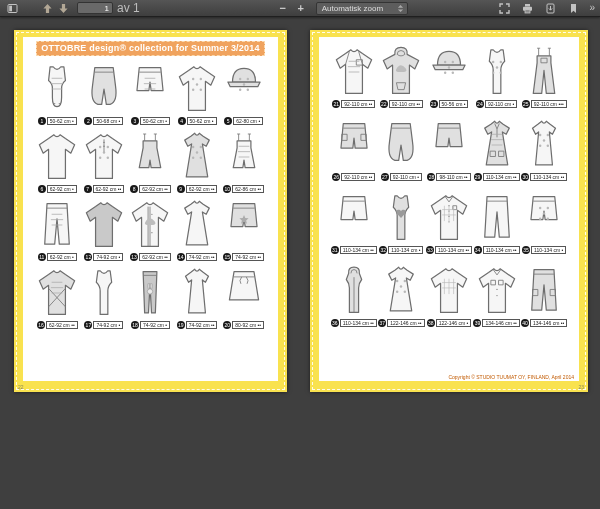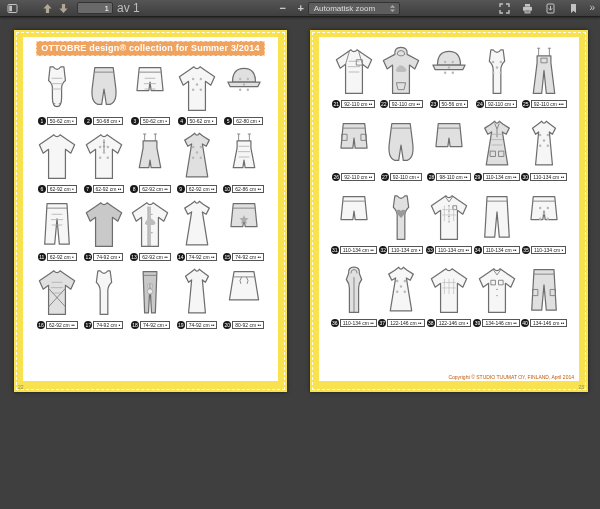--- a/index.html
+++ b/index.html
@@ -10,21 +10,21 @@
   #toolbar{position:absolute;top:0;left:0;width:600px;height:17px;
     background:linear-gradient(#555,#3e3e3e);border-bottom:1px solid #1f1f1f;
     display:flex;align-items:center;padding:0 5px;box-shadow:0 1px 2px rgba(0,0,0,.4);z-index:5;}
   .tbtn{display:flex;align-items:center;justify-content:center;height:14px;min-width:14px;
     border-radius:2px;cursor:pointer;color:#c9c9c9;}
   .tbtn svg{display:block;}
   .tb-text{color:#cccccc;font-size:11px;font-weight:bold;line-height:12px;}
   #page-input{width:36px;height:12px;background:#696969;border:1px solid #333;border-radius:2px;
     color:#fff;font-size:8px;text-align:right;padding:0 3px;}
   #page-count{color:#bdbdbd;font-size:12px;margin-left:4px;}
-  #zoom-select{height:13px;min-width:92px;background:#5d5d5d;border:1px solid #343434;
+  #zoom-select{margin-left:8px;height:13px;min-width:92px;background:#5d5d5d;border:1px solid #343434;
     border-radius:2px;color:#ddd;font-size:8px;display:flex;align-items:center;
     justify-content:space-between;padding:0 3px 0 5px;cursor:pointer;}
   .right-icons{margin-left:auto;display:flex;align-items:center;gap:9px;}
   .chev{color:#c9c9c9;font-size:10px;line-height:12px;}
 
   
   #viewport{position:absolute;top:18px;left:0;width:600px;height:491px;background:#3f3f3f;}
   .page{position:absolute;background:#f9e24f;box-shadow:0 0 4px rgba(0,0,0,.55);}
   .page-dash{position:absolute;inset:2px;border:1px dashed rgba(255,255,255,.9);pointer-events:none;}
   #page-left{left:14px;top:12px;width:273px;height:362px;}

